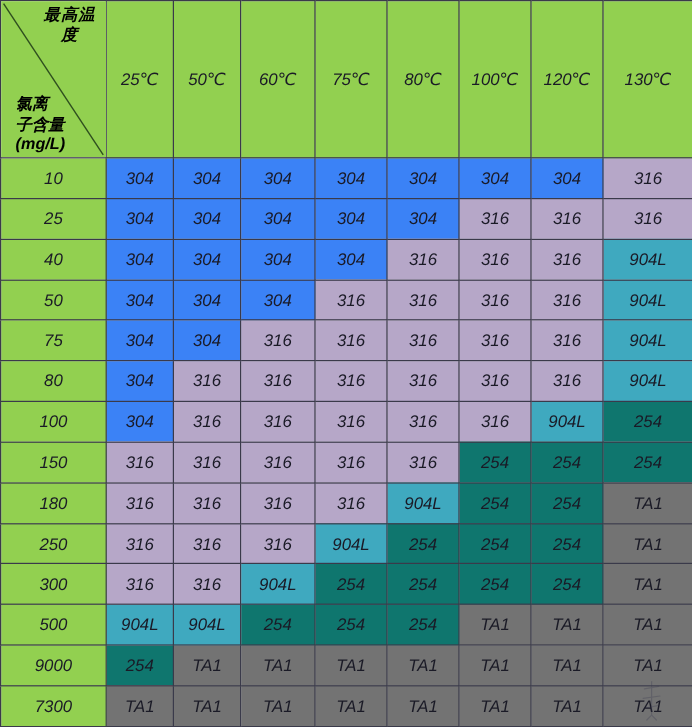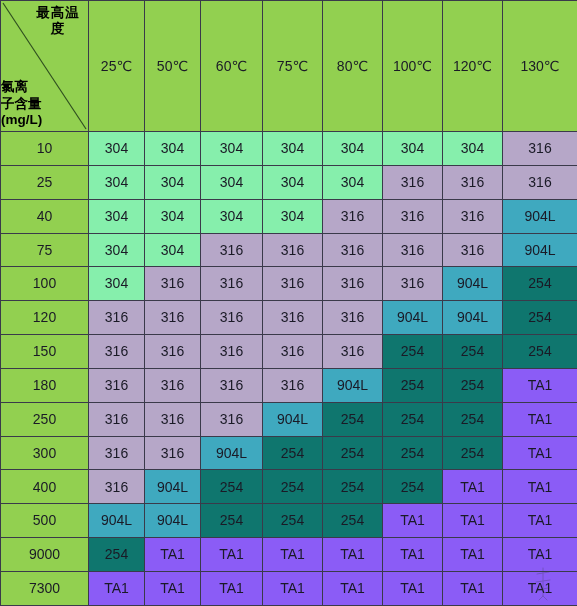--- a/index.html
+++ b/index.html
@@ -11,20 +11,21 @@
     width: 577px;
     height: 606px;
     font-family: "Liberation Sans", "DejaVu Sans", sans-serif;
     overflow: hidden;
   }
   #sheet {
     position: relative;
     width: 577px;
     height: 606px;
     box-sizing: border-box;
+    font-style: italic;
   }
   table.matrix {
     border-collapse: collapse;
     table-layout: fixed;
     width: 577px;
     height: 606px;
   }
   table.matrix td, table.matrix th {
     border: 1px solid #3a3a4a;
     text-align: center;
@@ -63,21 +64,21 @@
     text-align: center;
     font-weight: bold;
     font-size: 13.5px;
     line-height: 1.18;
     color: #000;
     letter-spacing: 1px;
   }
   .corner-bot {
     position: absolute;
     bottom: 3px;
-    left: 0;
+    left: 12px;
     width: 72px;
     text-align: left;
     font-weight: bold;
     font-size: 13.5px;
     line-height: 1.2;
     color: #000;
   }
 
   
   th.colhead {
@@ -88,25 +89,25 @@
   }
 
   
   td.rowhead {
     background: #92d050;
     font-size: 14px;
     color: #1a1a26;
   }
 
   
-  td.m-304  { background: #86efac; }
+  td.m-304  { background: #3b82f6; }
   td.m-316  { background: #b6a7c8; }
   td.m-904L { background: #3fa9bf; }
   td.m-254  { background: #0f766e; }
-  td.m-TA1  { background: #8b5cf6; }
+  td.m-TA1  { background: #737373; }
 
   
   .watermark {
     position: absolute;
     right: 14px;
     bottom: 4px;
     width: 40px;
     height: 36px;
     opacity: 0.30;
     pointer-events: none;
@@ -181,53 +182,64 @@
           <td class="m-304">304</td>
           <td class="m-304">304</td>
           <td class="m-304">304</td>
           <td class="m-304">304</td>
           <td class="m-316">316</td>
           <td class="m-316">316</td>
           <td class="m-316">316</td>
           <td class="m-904L">904L</td>
         </tr>
         <tr>
+          <td class="rowhead">50</td>
+          <td class="m-304">304</td>
+          <td class="m-304">304</td>
+          <td class="m-304">304</td>
+          <td class="m-316">316</td>
+          <td class="m-316">316</td>
+          <td class="m-316">316</td>
+          <td class="m-316">316</td>
+          <td class="m-904L">904L</td>
+        </tr>
+        <tr>
           <td class="rowhead">75</td>
           <td class="m-304">304</td>
           <td class="m-304">304</td>
           <td class="m-316">316</td>
           <td class="m-316">316</td>
           <td class="m-316">316</td>
           <td class="m-316">316</td>
           <td class="m-316">316</td>
           <td class="m-904L">904L</td>
         </tr>
         <tr>
+          <td class="rowhead">80</td>
+          <td class="m-304">304</td>
+          <td class="m-316">316</td>
+          <td class="m-316">316</td>
+          <td class="m-316">316</td>
+          <td class="m-316">316</td>
+          <td class="m-316">316</td>
+          <td class="m-316">316</td>
+          <td class="m-904L">904L</td>
+        </tr>
+        <tr>
           <td class="rowhead">100</td>
           <td class="m-304">304</td>
           <td class="m-316">316</td>
           <td class="m-316">316</td>
           <td class="m-316">316</td>
           <td class="m-316">316</td>
           <td class="m-316">316</td>
           <td class="m-904L">904L</td>
           <td class="m-254">254</td>
         </tr>
         <tr>
-          <td class="rowhead">120</td>
-          <td class="m-316">316</td>
-          <td class="m-316">316</td>
-          <td class="m-316">316</td>
-          <td class="m-316">316</td>
-          <td class="m-316">316</td>
-          <td class="m-904L">904L</td>
-          <td class="m-904L">904L</td>
-          <td class="m-254">254</td>
-        </tr>
-        <tr>
           <td class="rowhead">150</td>
           <td class="m-316">316</td>
           <td class="m-316">316</td>
           <td class="m-316">316</td>
           <td class="m-316">316</td>
           <td class="m-316">316</td>
           <td class="m-254">254</td>
           <td class="m-254">254</td>
           <td class="m-254">254</td>
         </tr>
@@ -255,31 +267,20 @@
         </tr>
         <tr>
           <td class="rowhead">300</td>
           <td class="m-316">316</td>
           <td class="m-316">316</td>
           <td class="m-904L">904L</td>
           <td class="m-254">254</td>
           <td class="m-254">254</td>
           <td class="m-254">254</td>
           <td class="m-254">254</td>
-          <td class="m-TA1">TA1</td>
-        </tr>
-        <tr>
-          <td class="rowhead">400</td>
-          <td class="m-316">316</td>
-          <td class="m-904L">904L</td>
-          <td class="m-254">254</td>
-          <td class="m-254">254</td>
-          <td class="m-254">254</td>
-          <td class="m-254">254</td>
-          <td class="m-TA1">TA1</td>
           <td class="m-TA1">TA1</td>
         </tr>
         <tr>
           <td class="rowhead">500</td>
           <td class="m-904L">904L</td>
           <td class="m-904L">904L</td>
           <td class="m-254">254</td>
           <td class="m-254">254</td>
           <td class="m-254">254</td>
           <td class="m-TA1">TA1</td>

